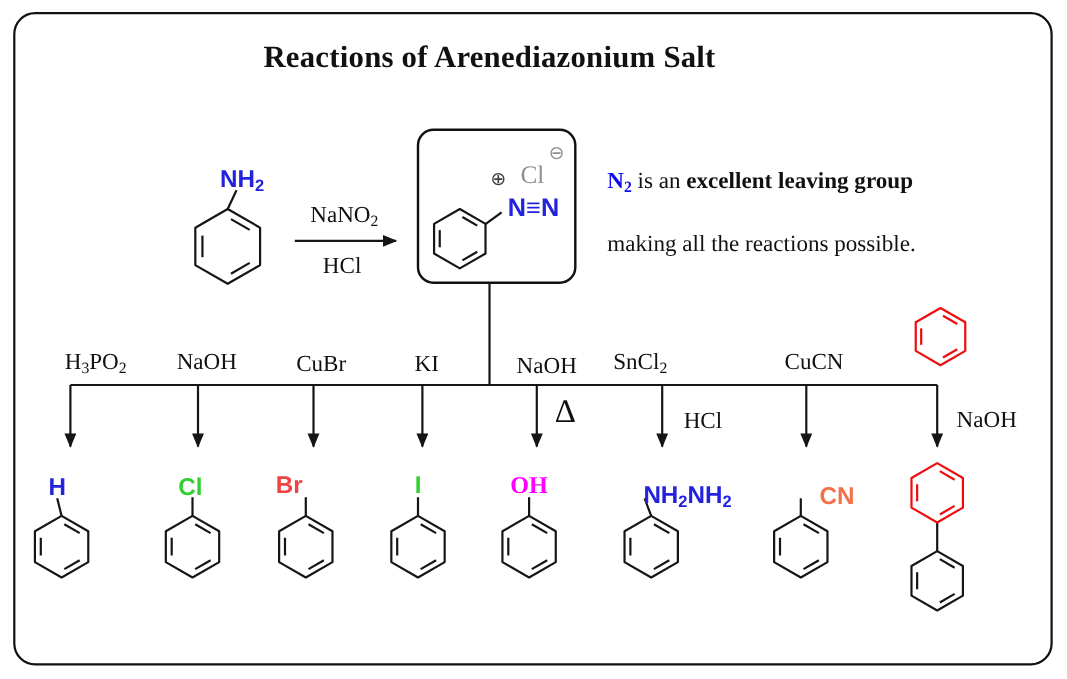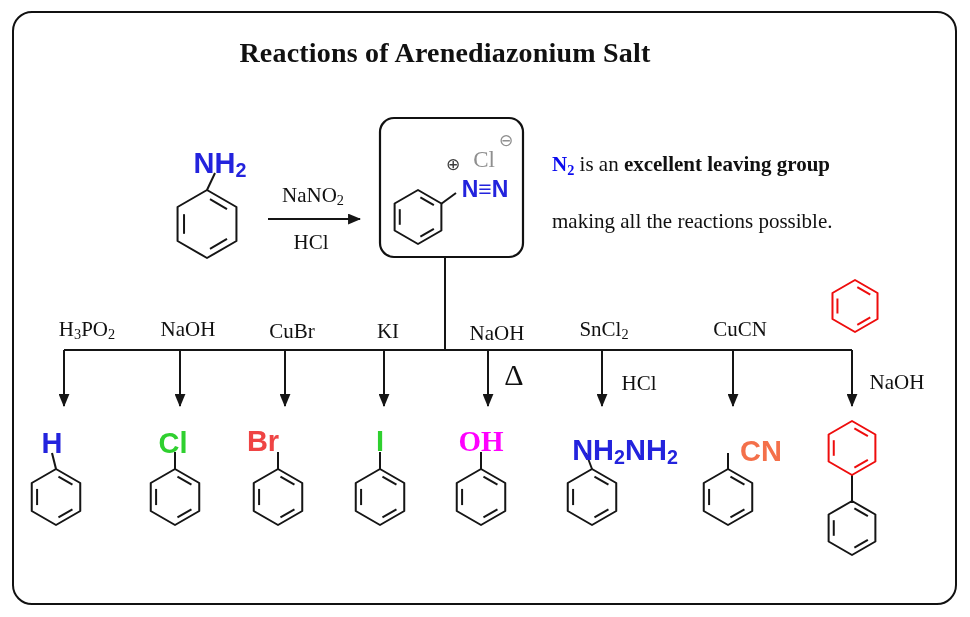--- a/index.html
+++ b/index.html
@@ -5,21 +5,21 @@
   html,body{margin:0;padding:0;background:#fff;}
   .canvas{position:relative;width:970px;height:617px;background:#fff;overflow:hidden;
           font-family:"Liberation Serif",serif;color:#111;}
   .outer-border{position:absolute;left:12px;top:11px;width:941px;height:590px;
                 border:2px solid #111;border-radius:20px;}
   .art{position:absolute;left:0;top:0;}
   .lbl{position:absolute;transform:translate(-50%,-50%);white-space:nowrap;line-height:1;}
   .title{font-size:28px;font-weight:bold;letter-spacing:.2px;}
   .serif{font-size:21px;}
   .serif-big{font-size:23px;}
-  .atom{font-family:"Liberation Sans","DejaVu Sans",sans-serif;font-weight:bold;font-size:29px;}
+  .atom{font-family:"Liberation Sans","DejaVu Sans",sans-serif;font-weight:bold;font-size:22px;}
   .atom-big{font-size:23px;}
   .charge{font-family:"DejaVu Sans",sans-serif;font-size:17px;}
   .delta{font-size:30px;}
   .note{position:absolute;white-space:nowrap;font-size:21px;line-height:1;}
   .note b{font-weight:bold;}
   sub{font-size:68%;vertical-align:-0.25em;line-height:0;}
 </style>
 </head>
 <body>
 
@@ -132,21 +132,21 @@
   <div class="note" style="left:552px;top:154px;">
     <b style="color: rgb(11, 11, 238);">N<sub>2</sub></b><span> is an </span><b>excellent leaving group</b>
   </div>
   <div class="note" style="left:552px;top:211px;">making all the reactions possible.</div>
 
   <div class="lbl serif" style="left:87px;top:329px;">H<sub>3</sub>PO<sub>2</sub></div>
   <div class="lbl serif" style="left:188px;top:329px;">NaOH</div>
   <div class="lbl serif" style="left:292px;top:331px;">CuBr</div>
   <div class="lbl serif" style="left:388px;top:331px;">KI</div>
   <div class="lbl serif" style="left:497px;top:333px;">NaOH</div>
-  <div class="lbl serif" style="left:604px;top:329px;">SnCl<sub>2</sub></div>
+  <div class="lbl serif" style="left:582px;top:329px;">SnCl<sub>2</sub></div>
   <div class="lbl serif" style="left:740px;top:329px;">CuCN</div>
 
   <div class="lbl delta" style="left:514px;top:375px;">Δ</div>
   <div class="lbl serif" style="left:639px;top:383px;">HCl</div>
   <div class="lbl serif" style="left:897px;top:382px;">NaOH</div>
 
   <div class="lbl atom" style="left: 52px; top: 443px; color: rgb(35, 35, 221);">H</div>
   <div class="lbl atom" style="left: 173px; top: 443px; color: rgb(47, 208, 47);">Cl</div>
   <div class="lbl atom" style="left: 263px; top: 441px; color: #ef4444;">Br</div>
   <div class="lbl atom" style="left: 380px; top: 441px; color: rgb(47, 208, 47);">I</div>

